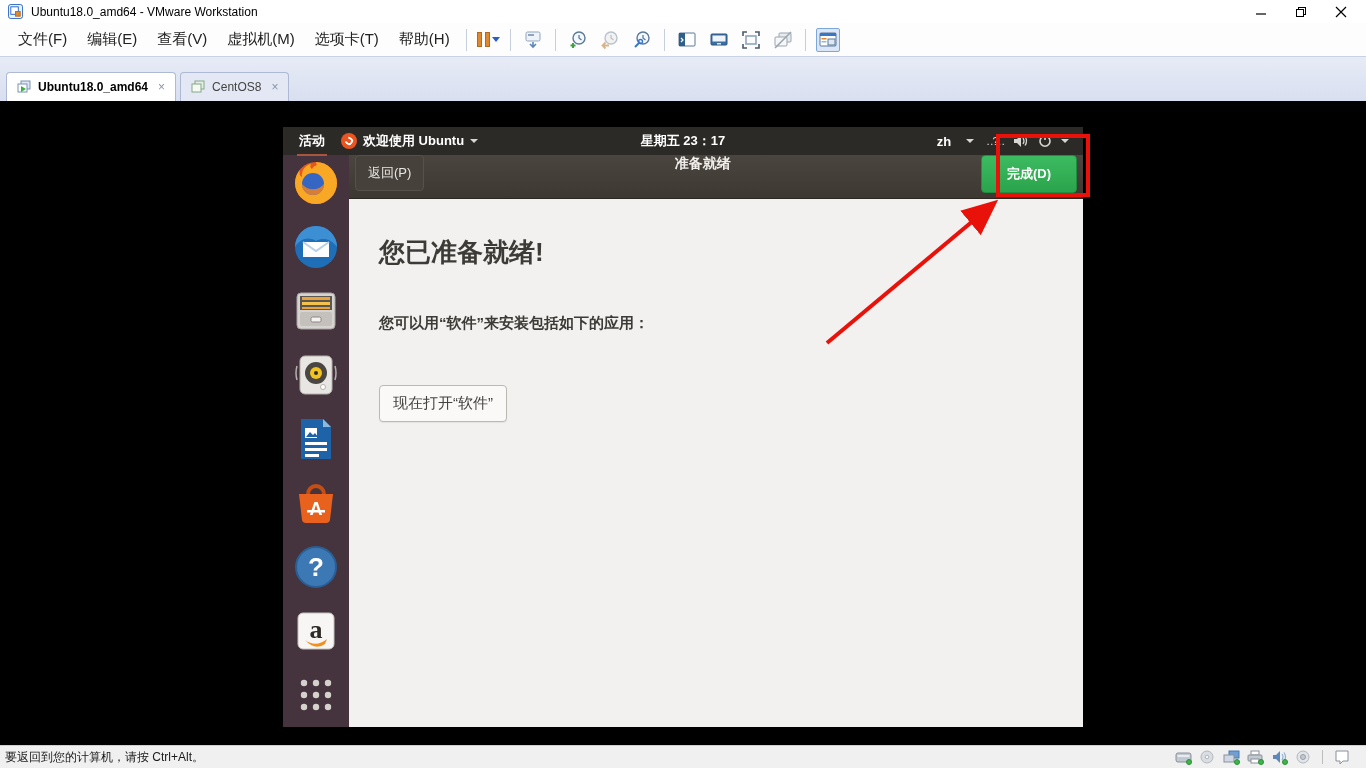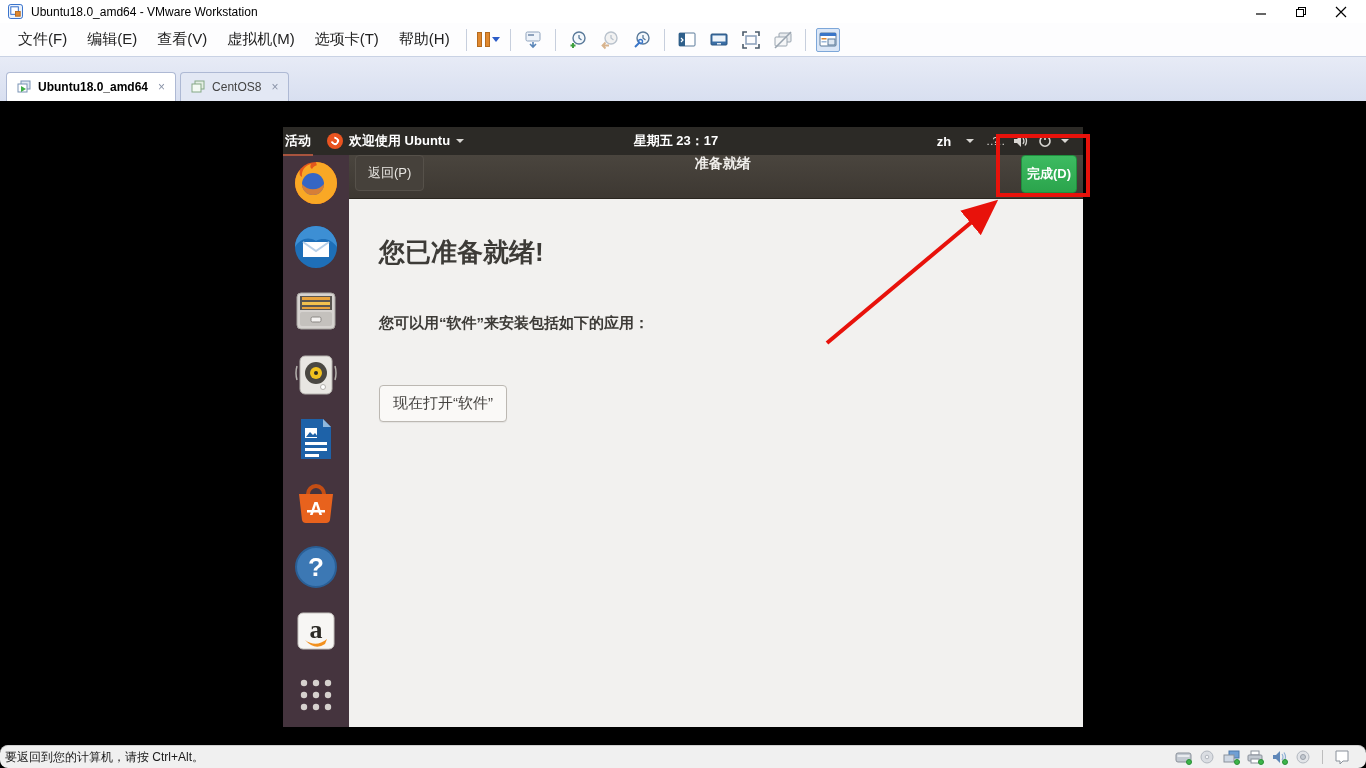--- a/index.html
+++ b/index.html
@@ -29,50 +29,50 @@
   .tab { height:29px; display:flex; align-items:center; gap:6px; padding:0 10px; border:1px solid #aeb9d4; border-bottom:none; border-radius:4px 4px 0 0; font-size:12px; color:#333; margin-right:4px; }
   .tab.active { background:#fff; font-weight:bold; color:#000; }
   .tab.inactive { background:#e3e8f4; color:#444; }
   .tab .close-x { color:#8a93a8; font-size:12px; font-weight:normal; margin-left:4px; }
 
   
   .vm-area { flex:1 1 auto; position:relative; background:#000; }
   .ubuntu-screen { position:absolute; left:283px; top:26px; width:800px; height:600px; background:#f2f1ef; display:flex; flex-direction:column; }
 
   .gnome-topbar { height:28px; background:#2c2a26; color:#fff; display:flex; align-items:center; font-size:13px; flex:0 0 auto; }
-  .gt-left { display:flex; align-items:center; gap:14px; flex:1; }
+  .gt-left { display:flex; align-items:center; gap:14px; padding-left:14px; flex:1; }
   .activities { font-weight:600; position:relative; padding:4px 2px; }
   .activities::after { content:""; position:absolute; left:0; right:0; bottom:-2px; height:2px; background:#a8543e; }
   .appmenu { display:flex; align-items:center; gap:6px; font-weight:700; }
   .ubuntu-logo { width:16px; height:16px; border-radius:50%; background:#e95420; position:relative; }
   .ubuntu-logo::after { content:""; position:absolute; inset:4px; border-radius:50%; border:2px solid #fff; border-left-color:transparent; transform:rotate(35deg); }
   .gt-center { font-weight:700; }
   .gt-right { flex:1; display:flex; align-items:center; justify-content:flex-end; gap:12px; padding-right:14px; }
   .lang { font-weight:700; display:flex; align-items:center; gap:15px; }
   .tiny-caret { width:0; height:0; border-left:4px solid transparent; border-right:4px solid transparent; border-top:4px solid #d8d6d2; }
   .sys-icons { display:flex; align-items:center; gap:9px; }
   .net-q { font-size:11px; color:#d8d6d2; letter-spacing:-1px; }
 
   .screen-body { flex:1; display:flex; min-height:0; }
   .dock { width:66px; background:#45343e; display:flex; flex-direction:column; align-items:center; gap:18px; padding-top:5px; flex:0 0 auto; }
   .dock-item { width:46px; height:46px; display:flex; align-items:center; justify-content:center; }
 
   .setup-window { flex:1; display:flex; flex-direction:column; min-width:0; }
   .headerbar { height:44px; background:linear-gradient(#4a453e,#3d3832); border-bottom:1px solid #2a2620; display:flex; align-items:flex-start; padding:0 6px; flex:0 0 auto; }
   .btn-back { background:#46413b; border:1px solid #56514a; border-radius:4px; color:#e8e6e2; font-size:13px; padding:8px 12px; }
   .hb-title { flex:1; text-align:center; color:#f0eeeb; font-weight:700; font-size:14px; }
-  .btn-done { background:linear-gradient(#3dbb61,#2ba44c); border:1px solid #1f8f3e; border-radius:4px; color:#fff; font-size:13px; font-weight:600; padding:9px 5px; }
+  .btn-done { background:linear-gradient(#3dbb61,#2ba44c); border:1px solid #1f8f3e; border-radius:4px; color:#fff; font-size:13px; font-weight:600; padding:9px 25px; }
 
   .content { flex:1; padding:36px 20px 0 30px; color:#3d3b37; }
   .content h1 { font-size:26px; font-weight:700; margin:0 0 0 0; }
   .content p { font-size:15px; font-weight:600; margin:44px 0 0 0; }
   .btn-open-sw { margin-top:52px; background:#faf9f7; border:1px solid #bcb8b2; border-radius:4px; color:#454340; font-size:15px; padding:8px 13px; box-shadow:0 1px 1px rgba(0,0,0,.06); }
 
   
-  .statusbar { height:23px; background:#f0f0f0; border-top:1px solid #cfcfcf; display:flex; align-items:center; padding:0 5px; flex:0 0 auto;border-radius:8px; }
+  .statusbar { height:23px; background:#f0f0f0; border-top:1px solid #cfcfcf; display:flex; align-items:center; padding:0 5px; flex:0 0 auto; }
   .status-text { font-size:12px; color:#1a1a1a; flex:1; }
   .tray { display:flex; align-items:center; gap:6px; padding-right:10px; }
   .tray-sep { width:1px; height:14px; background:#bdbdbd; margin:0 4px; }
   .tray-ic { width:18px; height:15px; position:relative; display:flex; align-items:center; justify-content:center; }
   .gdot { position:absolute; right:0; bottom:0; width:6px; height:6px; border-radius:50%; background:#3db54a; border:1px solid #2a8f36; }
 
   
   .annotation-layer { position:absolute; inset:0; z-index:99; pointer-events:none; }
   .red-box { position:absolute; left:996px; top:134px; width:94px; height:63px; border:4px solid #e8120b; }
 </style>

